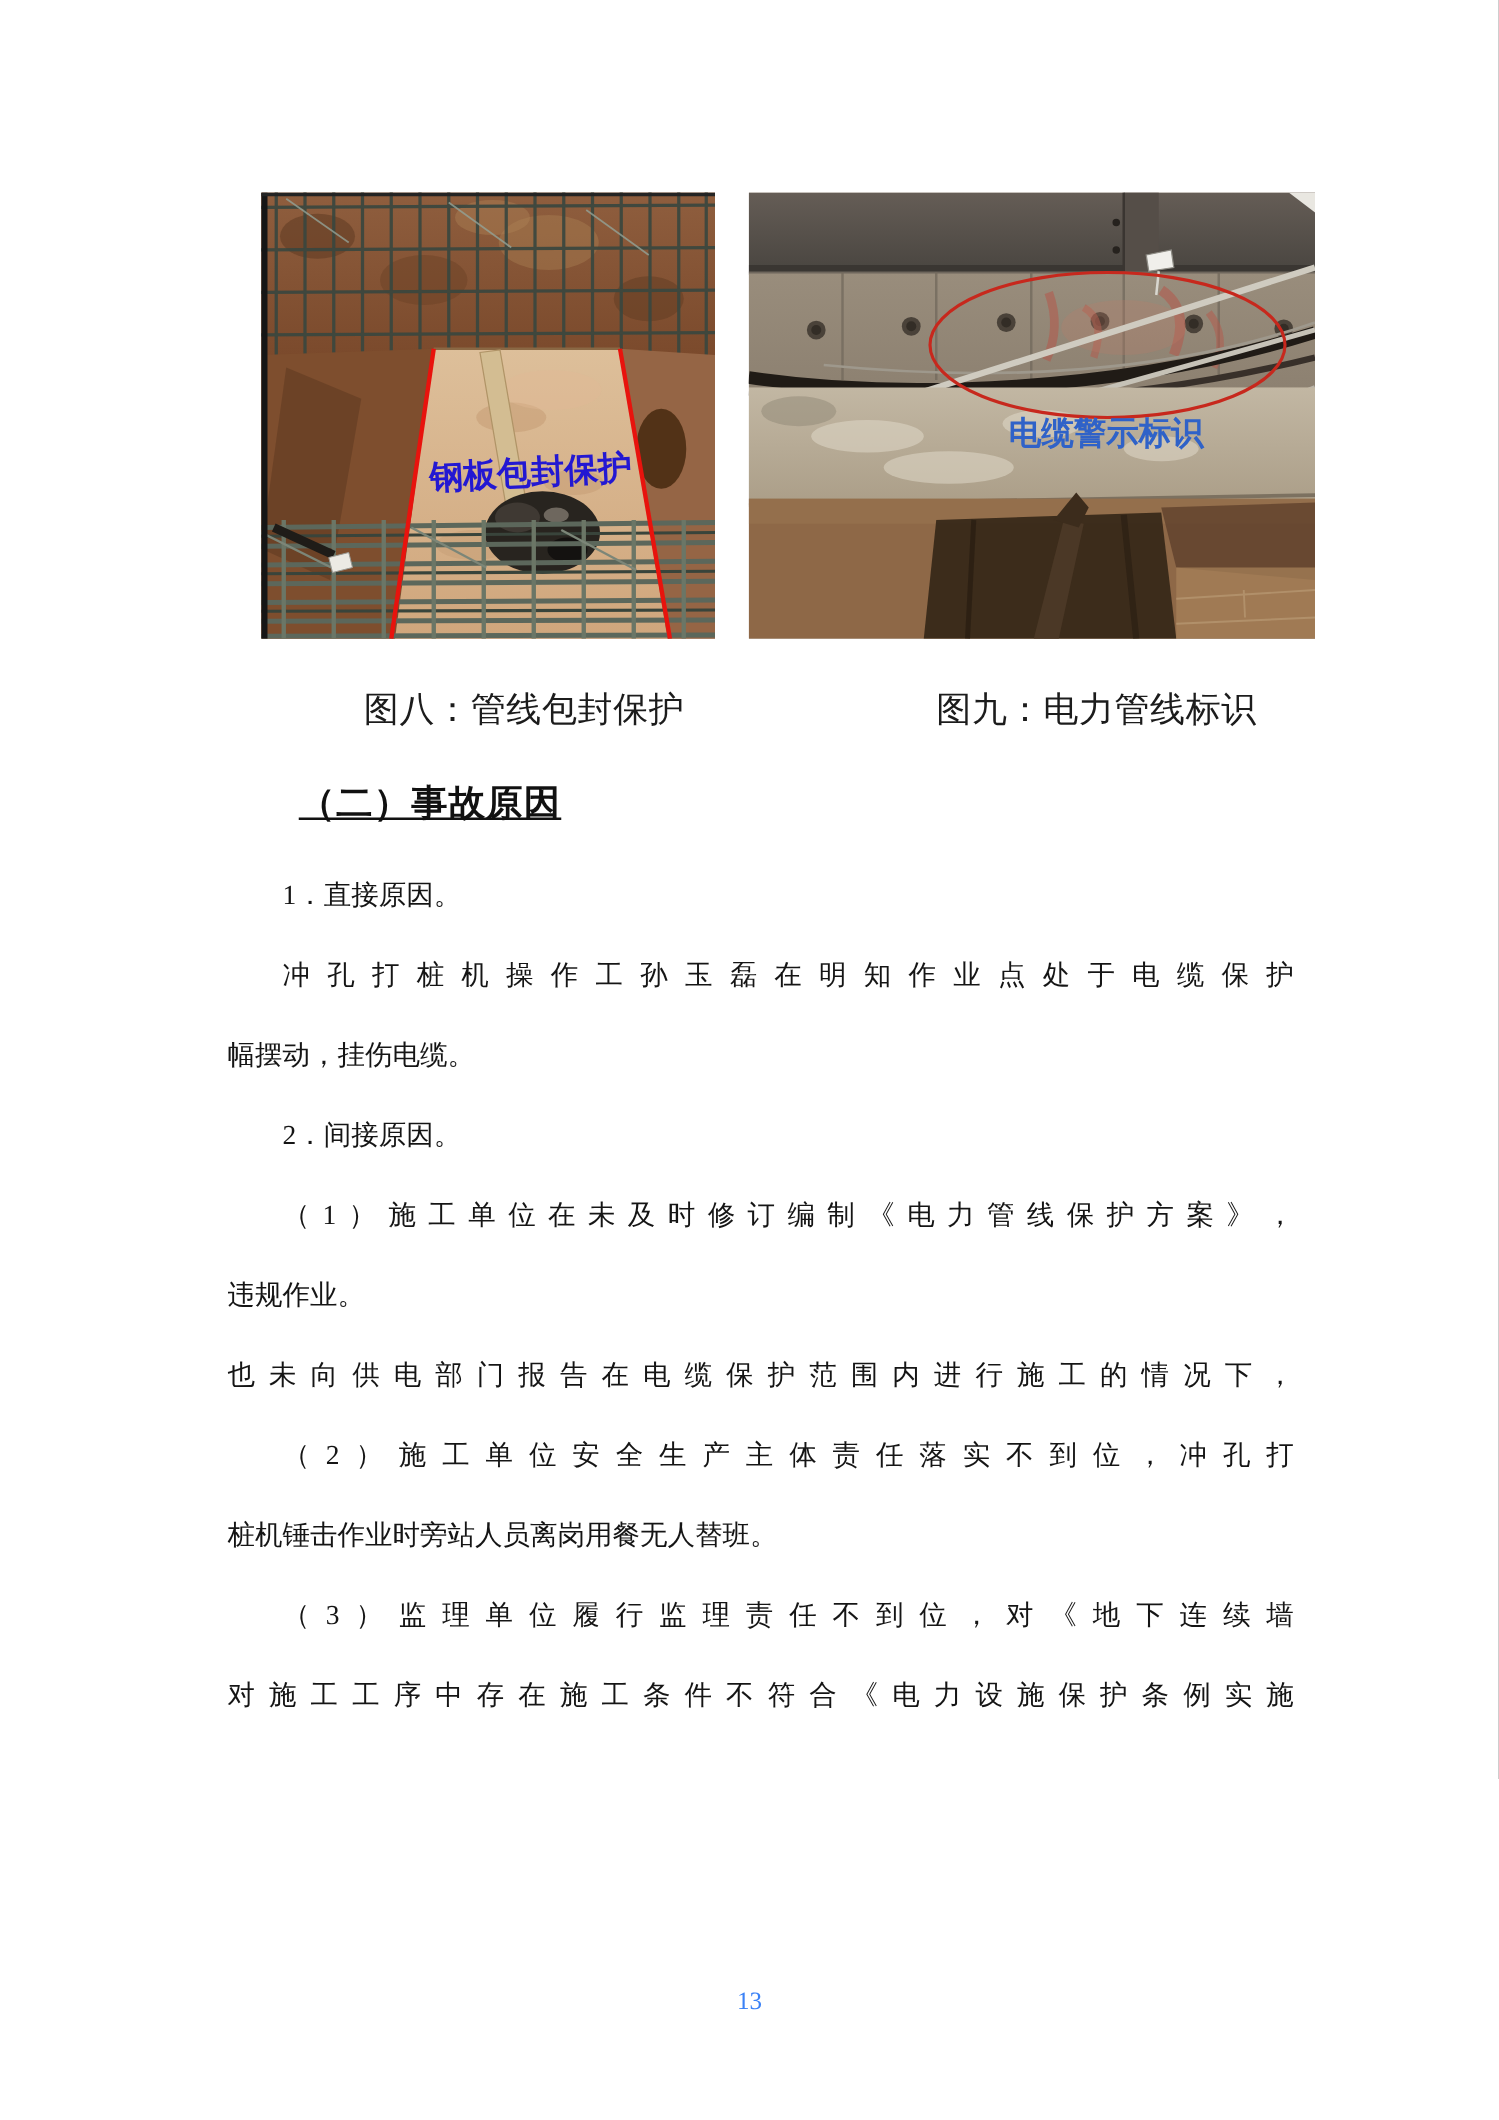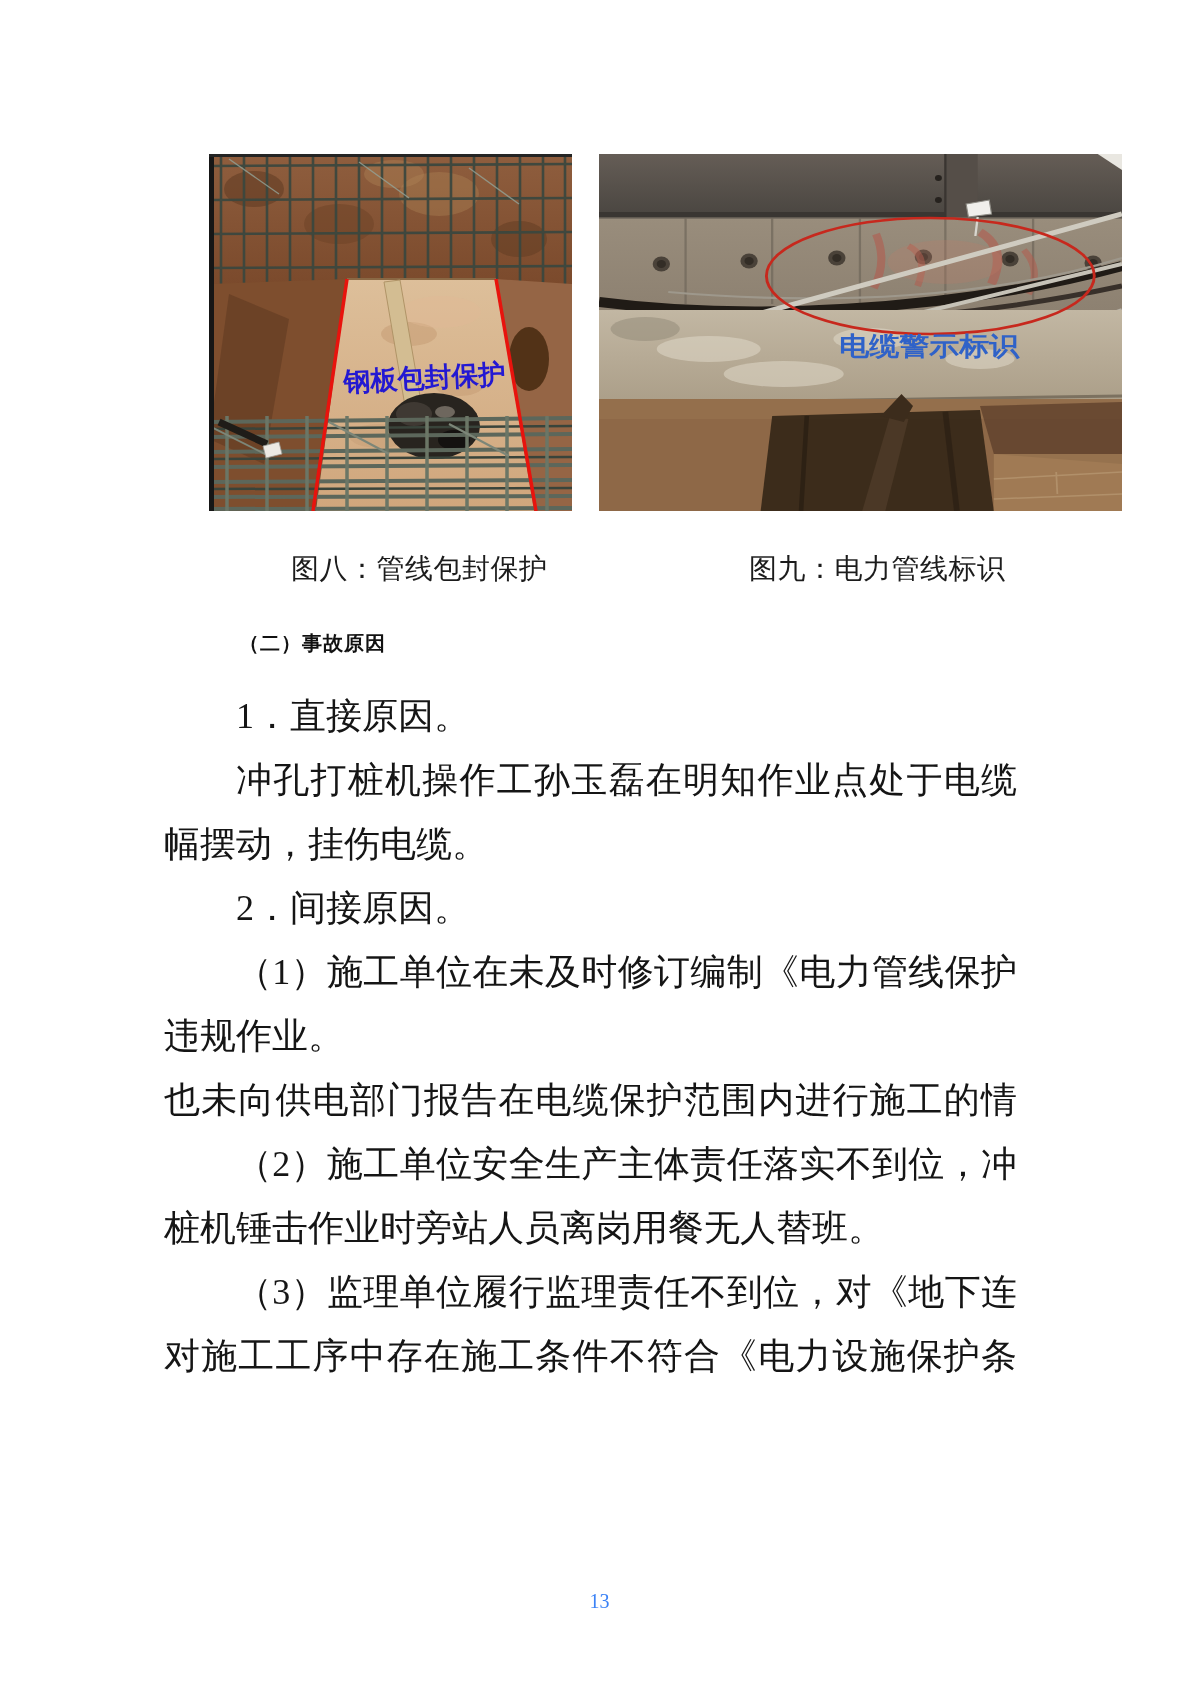--- a/index.html
+++ b/index.html
@@ -4,35 +4,35 @@
 <style>
   html,body{margin:0;padding:0;background:#888;}
   .page{
     position:relative;width:1199px;height:1696px;background:#ffffff;
     margin:0 auto;overflow:hidden;
     font-family:"Liberation Serif","DejaVu Serif",serif;color:#161616;
   }
   .photo{position:absolute;margin:0;padding:0;}
   .photo svg{display:block;width:100%;height:100%;}
   .photo1{left:209px;top:154px;width:363px;height:357px;}
-  .photo2{left:599px;top:154px;width:523px;height:357px;}
+  .photo2{left:599px;top:154px;width:453px;height:357px;}
   .caption{
     position:absolute;top:552px;font-size:28px;line-height:34px;
     letter-spacing:0.5px;white-space:nowrap;color:#1c1c1c;
   }
   .cap1{left:291px;}
   .cap2{left:749px;}
   .heading{
     position:absolute;left:165px;top:622px;margin:0;width:860px;
-    font-size:20px;line-height:42px;font-weight:bold;color:#111;
-    text-indent:74px;letter-spacing:1px;
+    font-size:29px;line-height:42px;font-weight:bold;color:#111;
+    text-indent:74px;letter-spacing:1px;text-decoration:underline;
   }
   .body-text{
-    position:absolute;left:164px;top:684px;width:853px;
-    font-size:36px;color:#151515;
+    position:absolute;left:182px;top:684px;width:853px;
+    font-size:22px;color:#151515;
   }
   .line{
     height:64px;line-height:64px;overflow:hidden;white-space:nowrap;
     text-align:left;
   }
   .line.full{
     white-space:normal;text-align:justify;text-align-last:justify;
     text-justify:inter-character;
   }
   .line.ind{text-indent:2em;}

